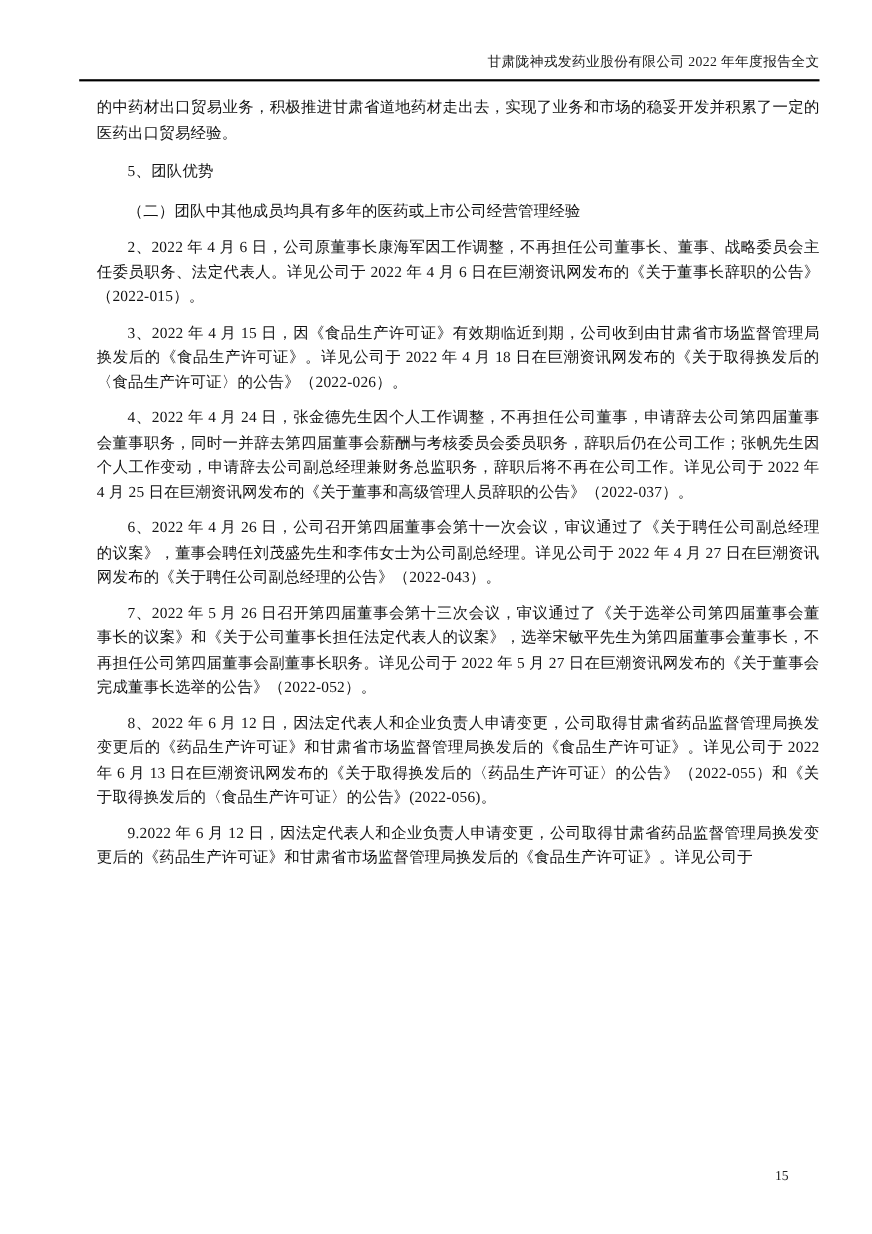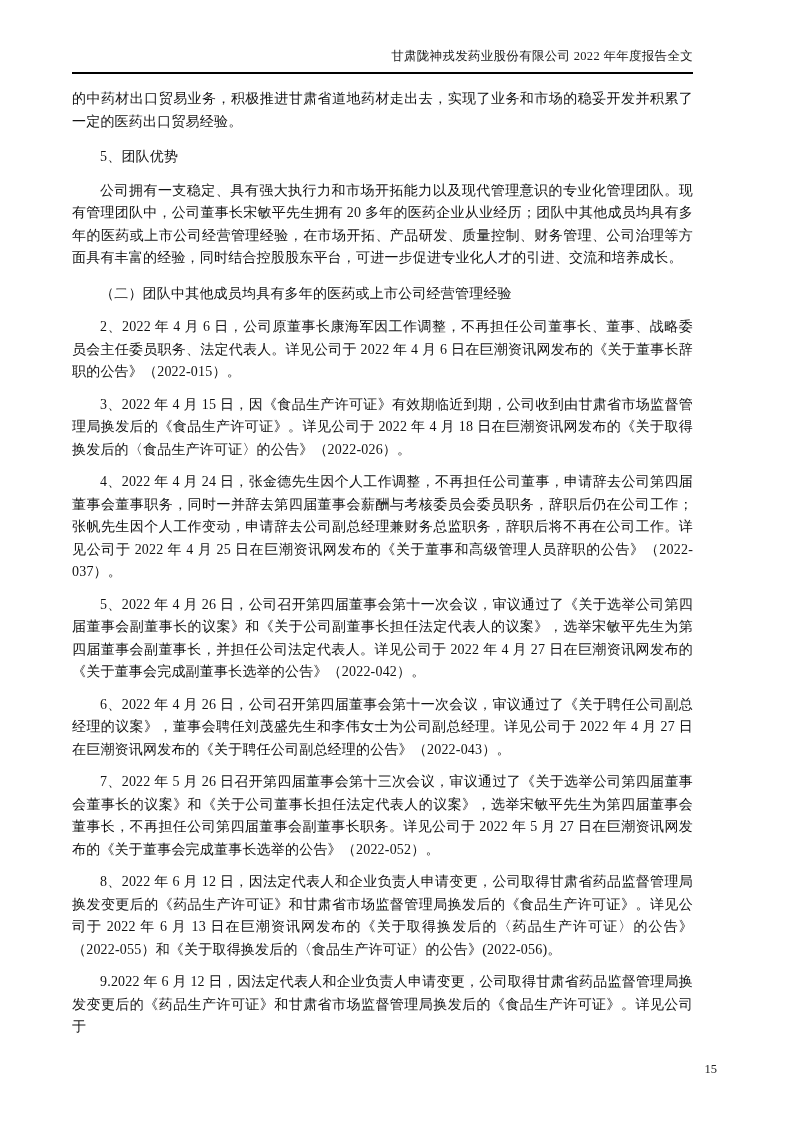--- a/index.html
+++ b/index.html
@@ -11,40 +11,40 @@
     width: 793px;
     height: 1122px;
     position: relative;
     overflow: hidden;
     font-family: "Liberation Serif", "DejaVu Serif", serif;
     color: #121212;
   }
   .page {
     position: absolute;
     top: 0; left: 0; right: 0; bottom: 0;
-    padding: 48px 100px 0 72px;
+    padding: 48px 48px 0 72px;
     box-sizing: border-box;
   }
   .header {
     text-align: right;
     font-size: 12.5px;
     letter-spacing: 0.3px;
     padding-bottom: 7px;
     border-bottom: 2px solid #000000;
     color: #1a1a1a;
   }
   .doc-body {
     padding-top: 14px;
     font-size: 14px;
     line-height: 22.5px;
     text-align: justify;
     letter-spacing: 0.2px;
   }
   .doc-body p {
-    margin: 0 0 10px 0;
+    margin: 0 0 10px 16px;
     text-indent: 2em;
   }
   .doc-body p.no-indent {
     text-indent: 0;
   }
   .doc-body p.heading {
     font-weight: normal;
     margin-top: 13px;
     margin-bottom: 11px;
   }
@@ -64,32 +64,30 @@
   <div class="header">
     <span>甘肃陇神戎发药业股份有限公司 2022 年年度报告全文</span>
   </div>
 
   <div class="doc-body">
 
     <p class="no-indent">的中药材出口贸易业务，积极推进甘肃省道地药材走出去，实现了业务和市场的稳妥开发并积累了一定的医药出口贸易经验。</p>
 
     <p class="heading">5、团队优势</p>
 
-    <p>公司拥有一支稳定、具有强大执行力和市场开拓能力以及现代管理意识的专业化管理团队。现有管理团队中，公司董事长宋敏平先生拥有 20 多年的医药企业从业经历；团队中其他成员均具有多年的医药或上市公司经营管理经验，在市场开拓、产品研发、质量控制、财务管理、公司治理等方面具有丰富的经验，同时结合控股股东平台，可进一步促进专业化人才的引进、交流和培养成长。</p>
 
     <p class="heading">（二）团队中其他成员均具有多年的医药或上市公司经营管理经验</p>
 
 
     <p>2、2022 年 4 月 6 日，公司原董事长康海军因工作调整，不再担任公司董事长、董事、战略委员会主任委员职务、法定代表人。详见公司于 2022 年 4 月 6 日在巨潮资讯网发布的《关于董事长辞职的公告》（2022-015）。</p>
 
     <p>3、2022 年 4 月 15 日，因《食品生产许可证》有效期临近到期，公司收到由甘肃省市场监督管理局换发后的《食品生产许可证》。详见公司于 2022 年 4 月 18 日在巨潮资讯网发布的《关于取得换发后的〈食品生产许可证〉的公告》（2022-026）。</p>
 
     <p>4、2022 年 4 月 24 日，张金德先生因个人工作调整，不再担任公司董事，申请辞去公司第四届董事会董事职务，同时一并辞去第四届董事会薪酬与考核委员会委员职务，辞职后仍在公司工作；张帆先生因个人工作变动，申请辞去公司副总经理兼财务总监职务，辞职后将不再在公司工作。详见公司于 2022 年 4 月 25 日在巨潮资讯网发布的《关于董事和高级管理人员辞职的公告》（2022-037）。</p>
 
-    <p>5、2022 年 4 月 26 日，公司召开第四届董事会第十一次会议，审议通过了《关于选举公司第四届董事会副董事长的议案》和《关于公司副董事长担任法定代表人的议案》，选举宋敏平先生为第四届董事会副董事长，并担任公司法定代表人。详见公司于 2022 年 4 月 27 日在巨潮资讯网发布的《关于董事会完成副董事长选举的公告》（2022-042）。</p>
 
     <p>6、2022 年 4 月 26 日，公司召开第四届董事会第十一次会议，审议通过了《关于聘任公司副总经理的议案》，董事会聘任刘茂盛先生和李伟女士为公司副总经理。详见公司于 2022 年 4 月 27 日在巨潮资讯网发布的《关于聘任公司副总经理的公告》（2022-043）。</p>
 
     <p>7、2022 年 5 月 26 日召开第四届董事会第十三次会议，审议通过了《关于选举公司第四届董事会董事长的议案》和《关于公司董事长担任法定代表人的议案》，选举宋敏平先生为第四届董事会董事长，不再担任公司第四届董事会副董事长职务。详见公司于 2022 年 5 月 27 日在巨潮资讯网发布的《关于董事会完成董事长选举的公告》（2022-052）。</p>
 
     <p>8、2022 年 6 月 12 日，因法定代表人和企业负责人申请变更，公司取得甘肃省药品监督管理局换发变更后的《药品生产许可证》和甘肃省市场监督管理局换发后的《食品生产许可证》。详见公司于 2022 年 6 月 13 日在巨潮资讯网发布的《关于取得换发后的〈药品生产许可证〉的公告》（2022-055）和《关于取得换发后的〈食品生产许可证〉的公告》(2022-056)。</p>
 
     <p>9.2022 年 6 月 12 日，因法定代表人和企业负责人申请变更，公司取得甘肃省药品监督管理局换发变更后的《药品生产许可证》和甘肃省市场监督管理局换发后的《食品生产许可证》。详见公司于</p>
 
   </div>

